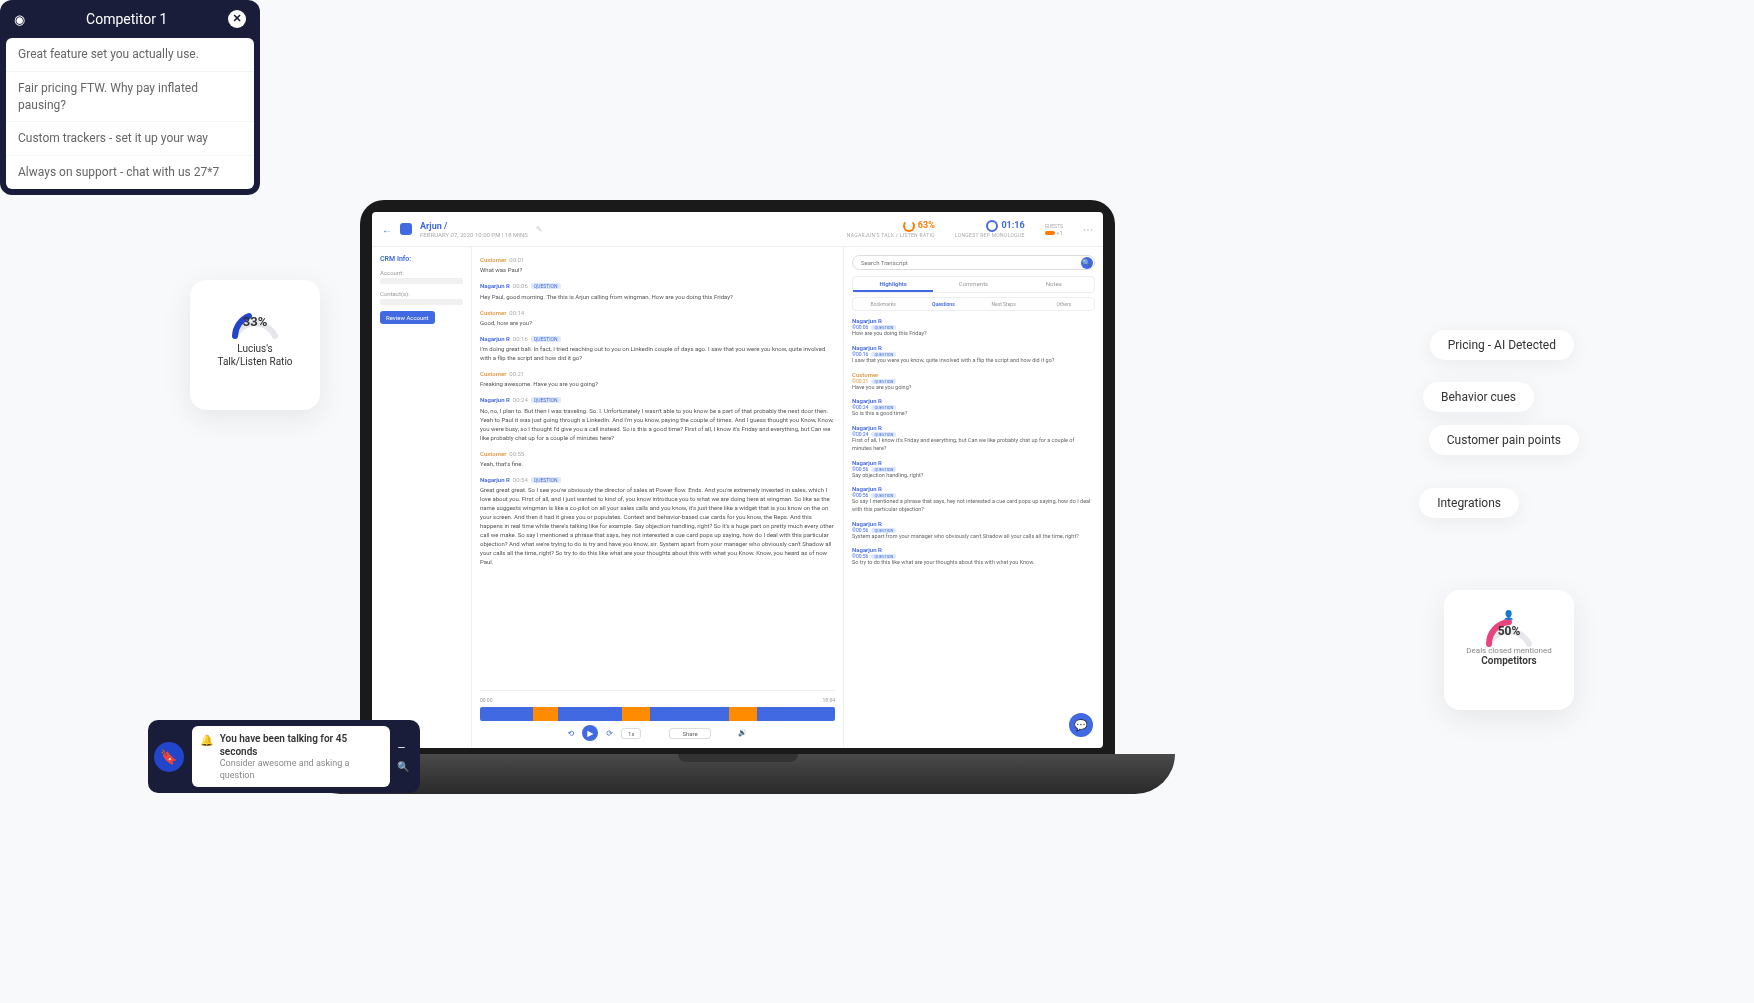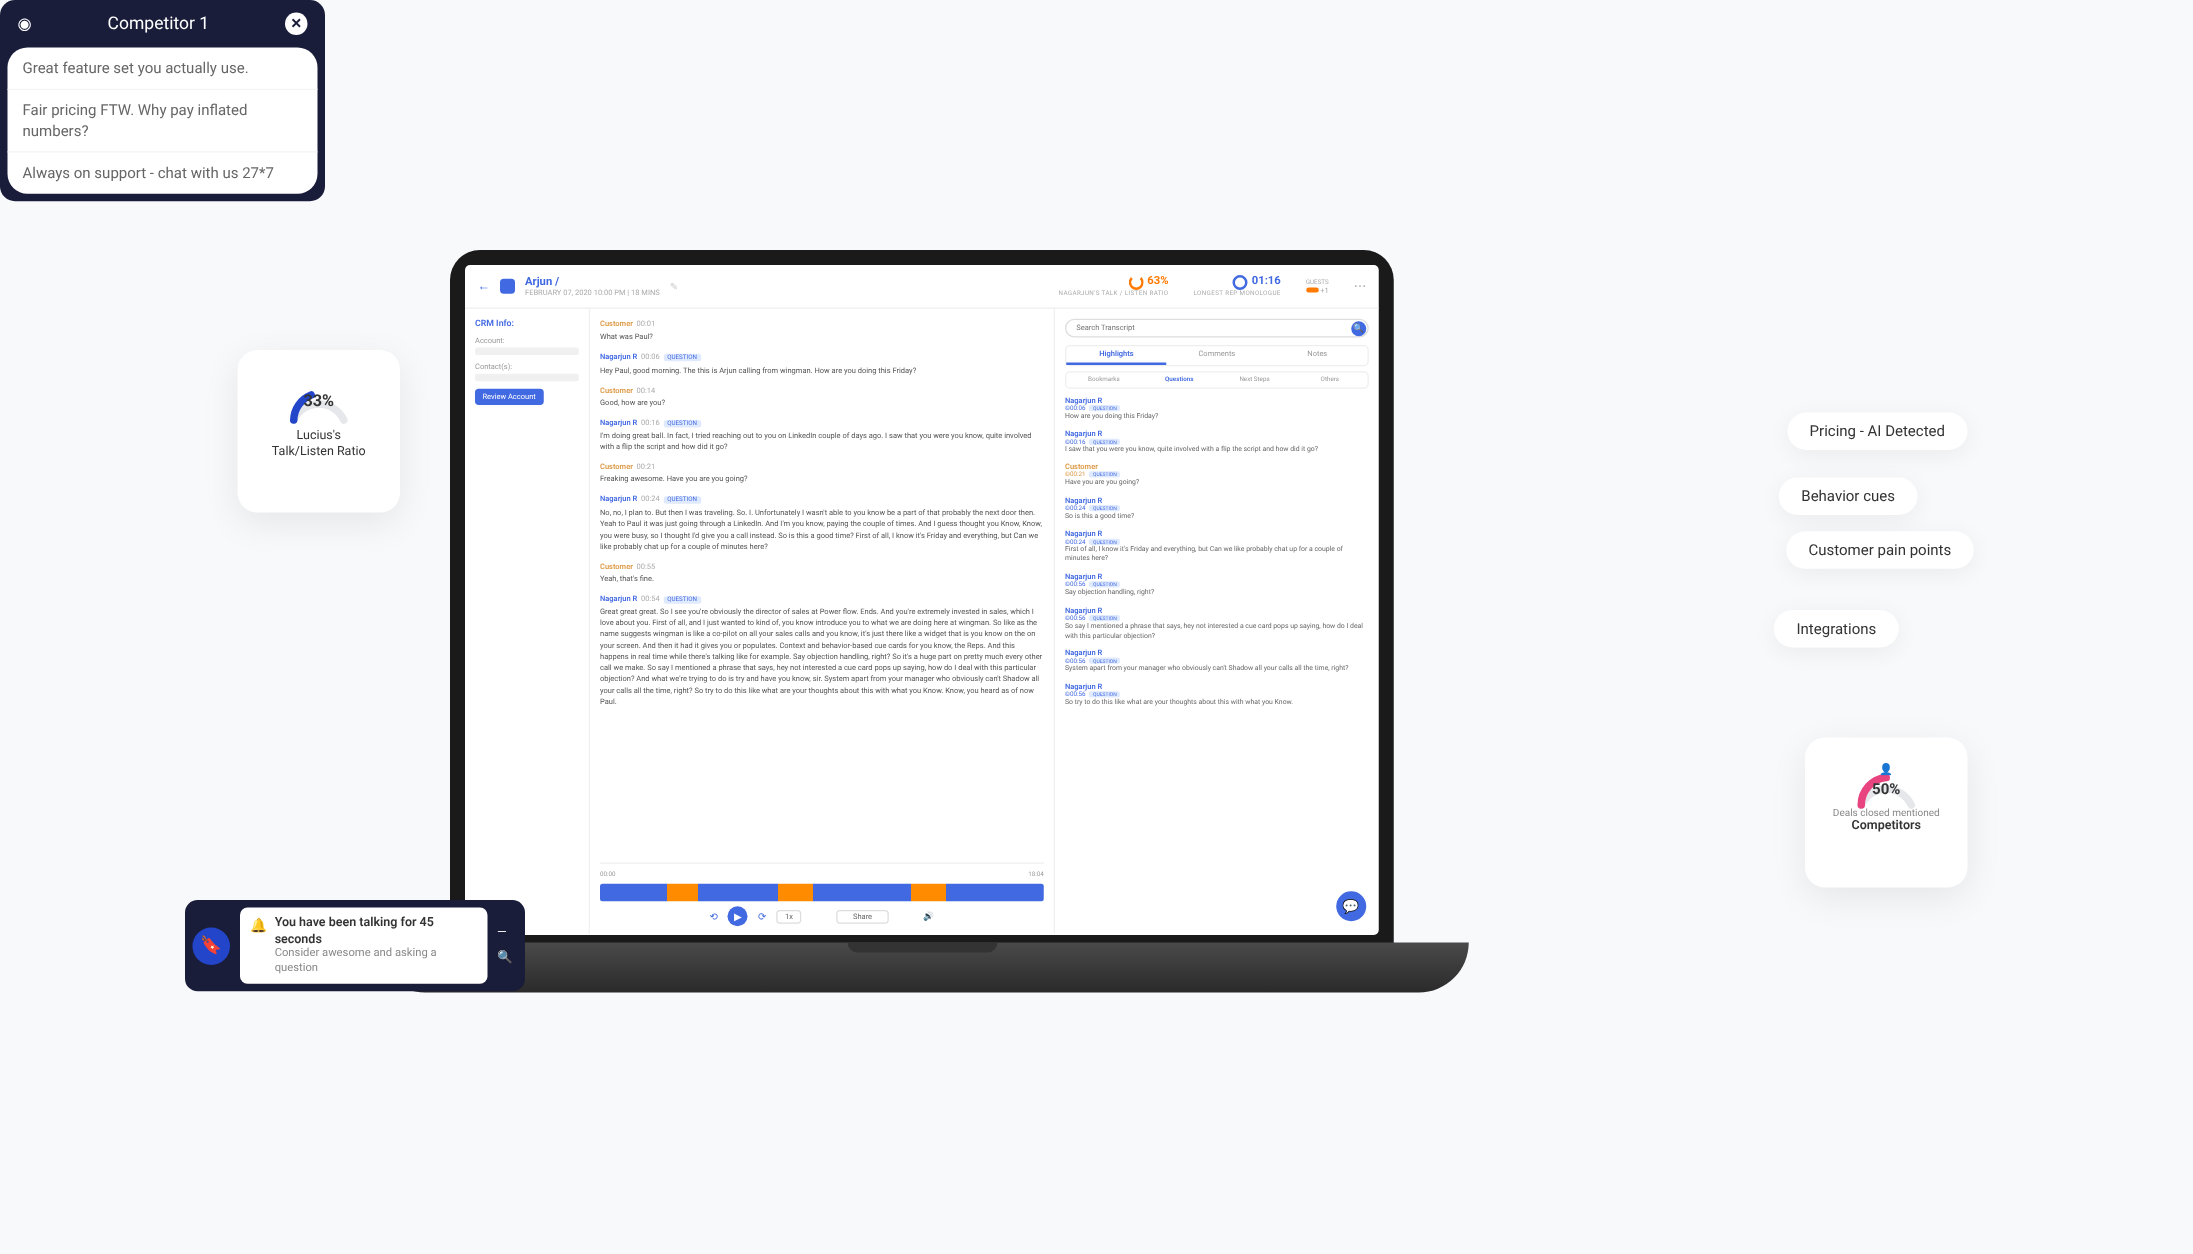--- a/index.html
+++ b/index.html
@@ -80,21 +80,21 @@
 .gauge{width:60px;height:40px;margin:0 auto 6px;position:relative}
 .gauge svg{width:60px;height:60px}
 .gauge-pct{position:absolute;top:18px;left:0;right:0;font-weight:700;font-size:13px;color:#333}
 .ratio-lbl{font-size:10px;color:#333;line-height:1.3}
 
 .comp-card{left:158px;top:435px;width:260px;background:#1a1d3a;border-radius:12px;overflow:hidden}
 .comp-head{display:flex;align-items:center;padding:10px 14px;color:#fff}
 .comp-icon{font-size:13px}
 .comp-title{flex:1;text-align:center;font-weight:400;font-size:14px}
 .comp-close{width:18px;height:18px;background:#fff;color:#1a1d3a;border-radius:50%;font-size:11px;text-align:center;line-height:18px;font-weight:700}
-.comp-list{background:#fff;margin:0 6px 6px;border-radius:16px}
+.comp-list{background:#fff;margin:0 6px 6px;border-radius:6px}
 .comp-item{padding:8px 12px;font-size:12px;color:#666;border-bottom:1px solid #f4f4f4;line-height:1.4}
 .comp-item:last-child{border:none}
 
 .notif-bar{position:absolute;left:148px;top:720px;width:272px;background:#1a1d3a;border-radius:10px;display:flex;align-items:center;padding:6px;gap:8px}
 .notif-badge{width:30px;height:30px;background:#2345c9;border-radius:50%;color:#fff;display:flex;align-items:center;justify-content:center;font-size:14px}
 .notif-content{background:#fff;border-radius:6px;padding:6px 8px;flex:1;display:flex;gap:6px}
 .notif-bell{color:#e74c3c;font-size:11px;margin-top:2px}
 .notif-text{font-size:10px;line-height:1.3}
 .notif-title{color:#333;font-weight:600}
 .notif-sub{color:#888;font-size:9px}
@@ -288,21 +288,22 @@
 </div>
 
 <div class="comp-card">
   <div class="comp-head">
     <span class="comp-icon">◉</span>
     <span class="comp-title">Competitor 1</span>
     <span class="comp-close">✕</span>
   </div>
   <div class="comp-list" id="complist">
       <div class="comp-item">Great feature set you actually use.</div>
-      <div class="comp-item">Fair pricing FTW. Why pay inflated numbers?</div>
+      <div class="comp-item">Fair pricing FTW. Why pay inflated pausing?</div>
+      <div class="comp-item">Custom trackers - set it up your way</div>
       <div class="comp-item">Always on support - chat with us 27*7</div>
     </div>
 </div>
 
 <div class="notif-bar">
   <div class="notif-badge">🔖</div>
   <div class="notif-content">
     <span class="notif-bell">🔔</span>
     <div class="notif-text">
       <div class="notif-title">You have been talking for 45 seconds</div>

